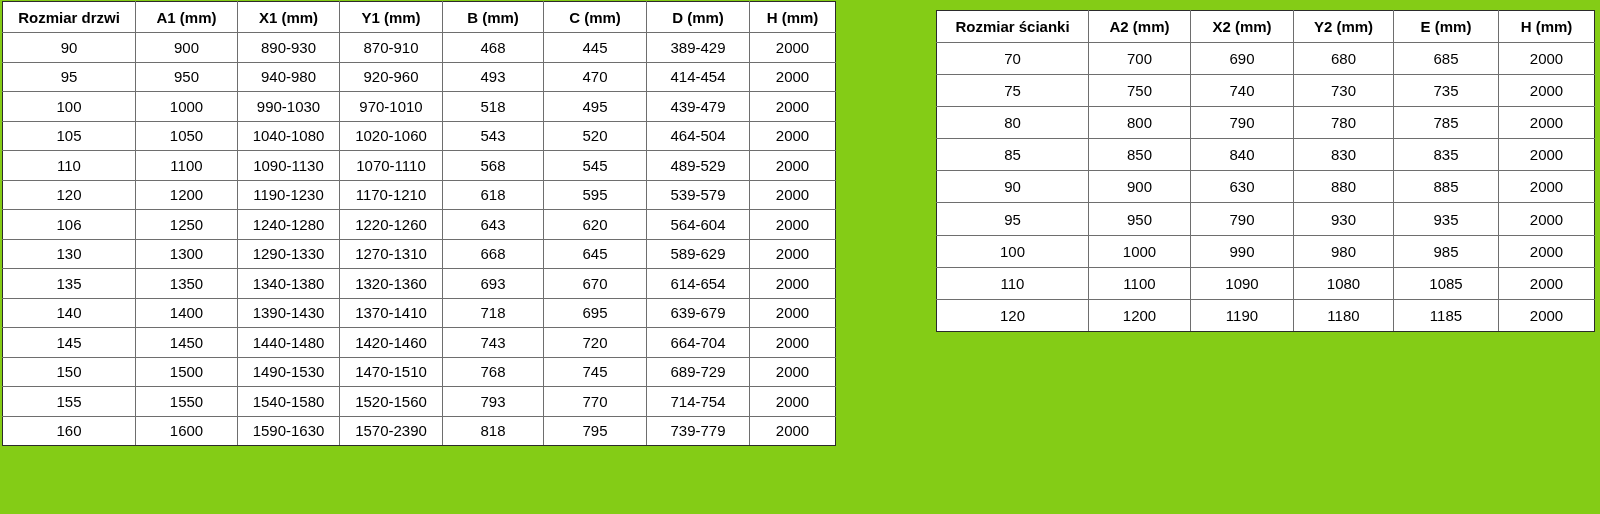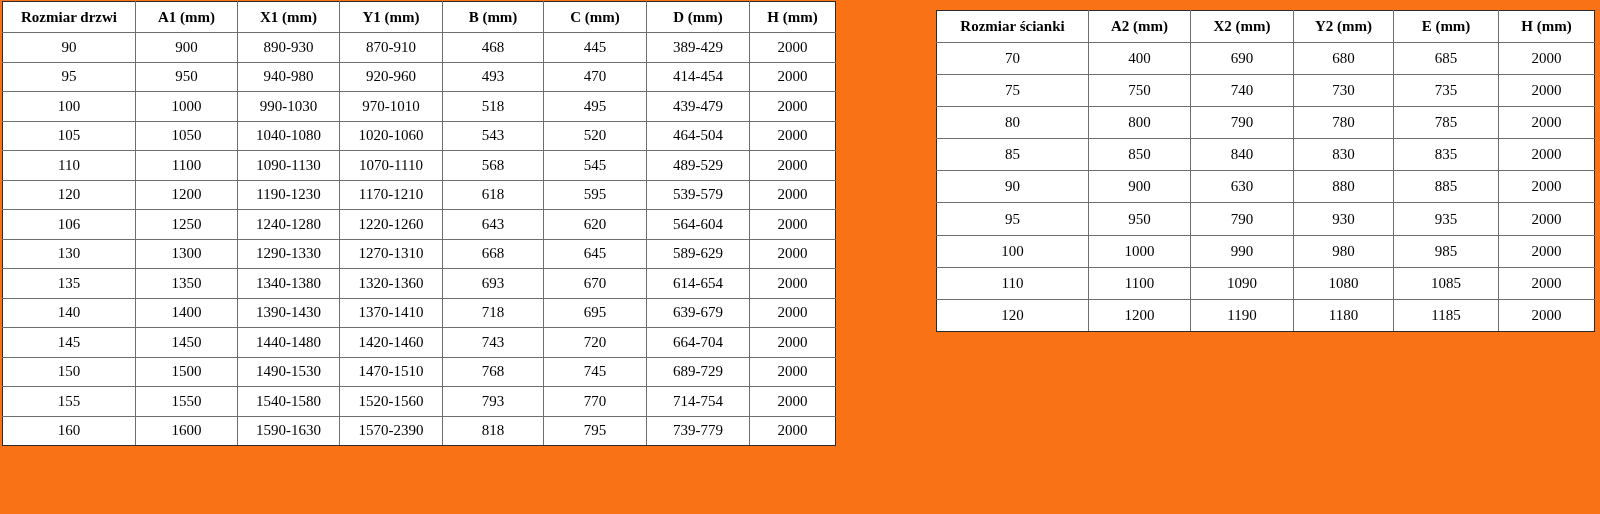--- a/index.html
+++ b/index.html
@@ -1,22 +1,22 @@
 <!DOCTYPE html>
 <html><head>
 <meta charset="utf-8">
 <style>
   html,body{margin:0;padding:0;background:#ffffff;}
   .stage{
     position:relative;
     width:1600px;
     height:514px;
-    background:#f97316;
+    background:#84cc16;
     overflow:hidden;
-    font-family:Liberation Serif, serif;
+    font-family:Liberation Sans, sans-serif;
   }
   table{
     border-collapse:collapse;
     table-layout:fixed;
     background:#ffffff;
     position:absolute;
   }
   th,td{
     border:1px solid #6e6e6e;
     text-align:center;
@@ -229,21 +229,21 @@
           <th>A2 (mm)</th>
           <th>X2 (mm)</th>
           <th>Y2 (mm)</th>
           <th>E (mm)</th>
           <th>H (mm)</th>
         </tr>
       </thead>
     <tbody>
         <tr>
           <td>70</td>
-          <td>400</td>
+          <td>700</td>
           <td>690</td>
           <td>680</td>
           <td>685</td>
           <td>2000</td>
         </tr>
         <tr>
           <td>75</td>
           <td>750</td>
           <td>740</td>
           <td>730</td>

